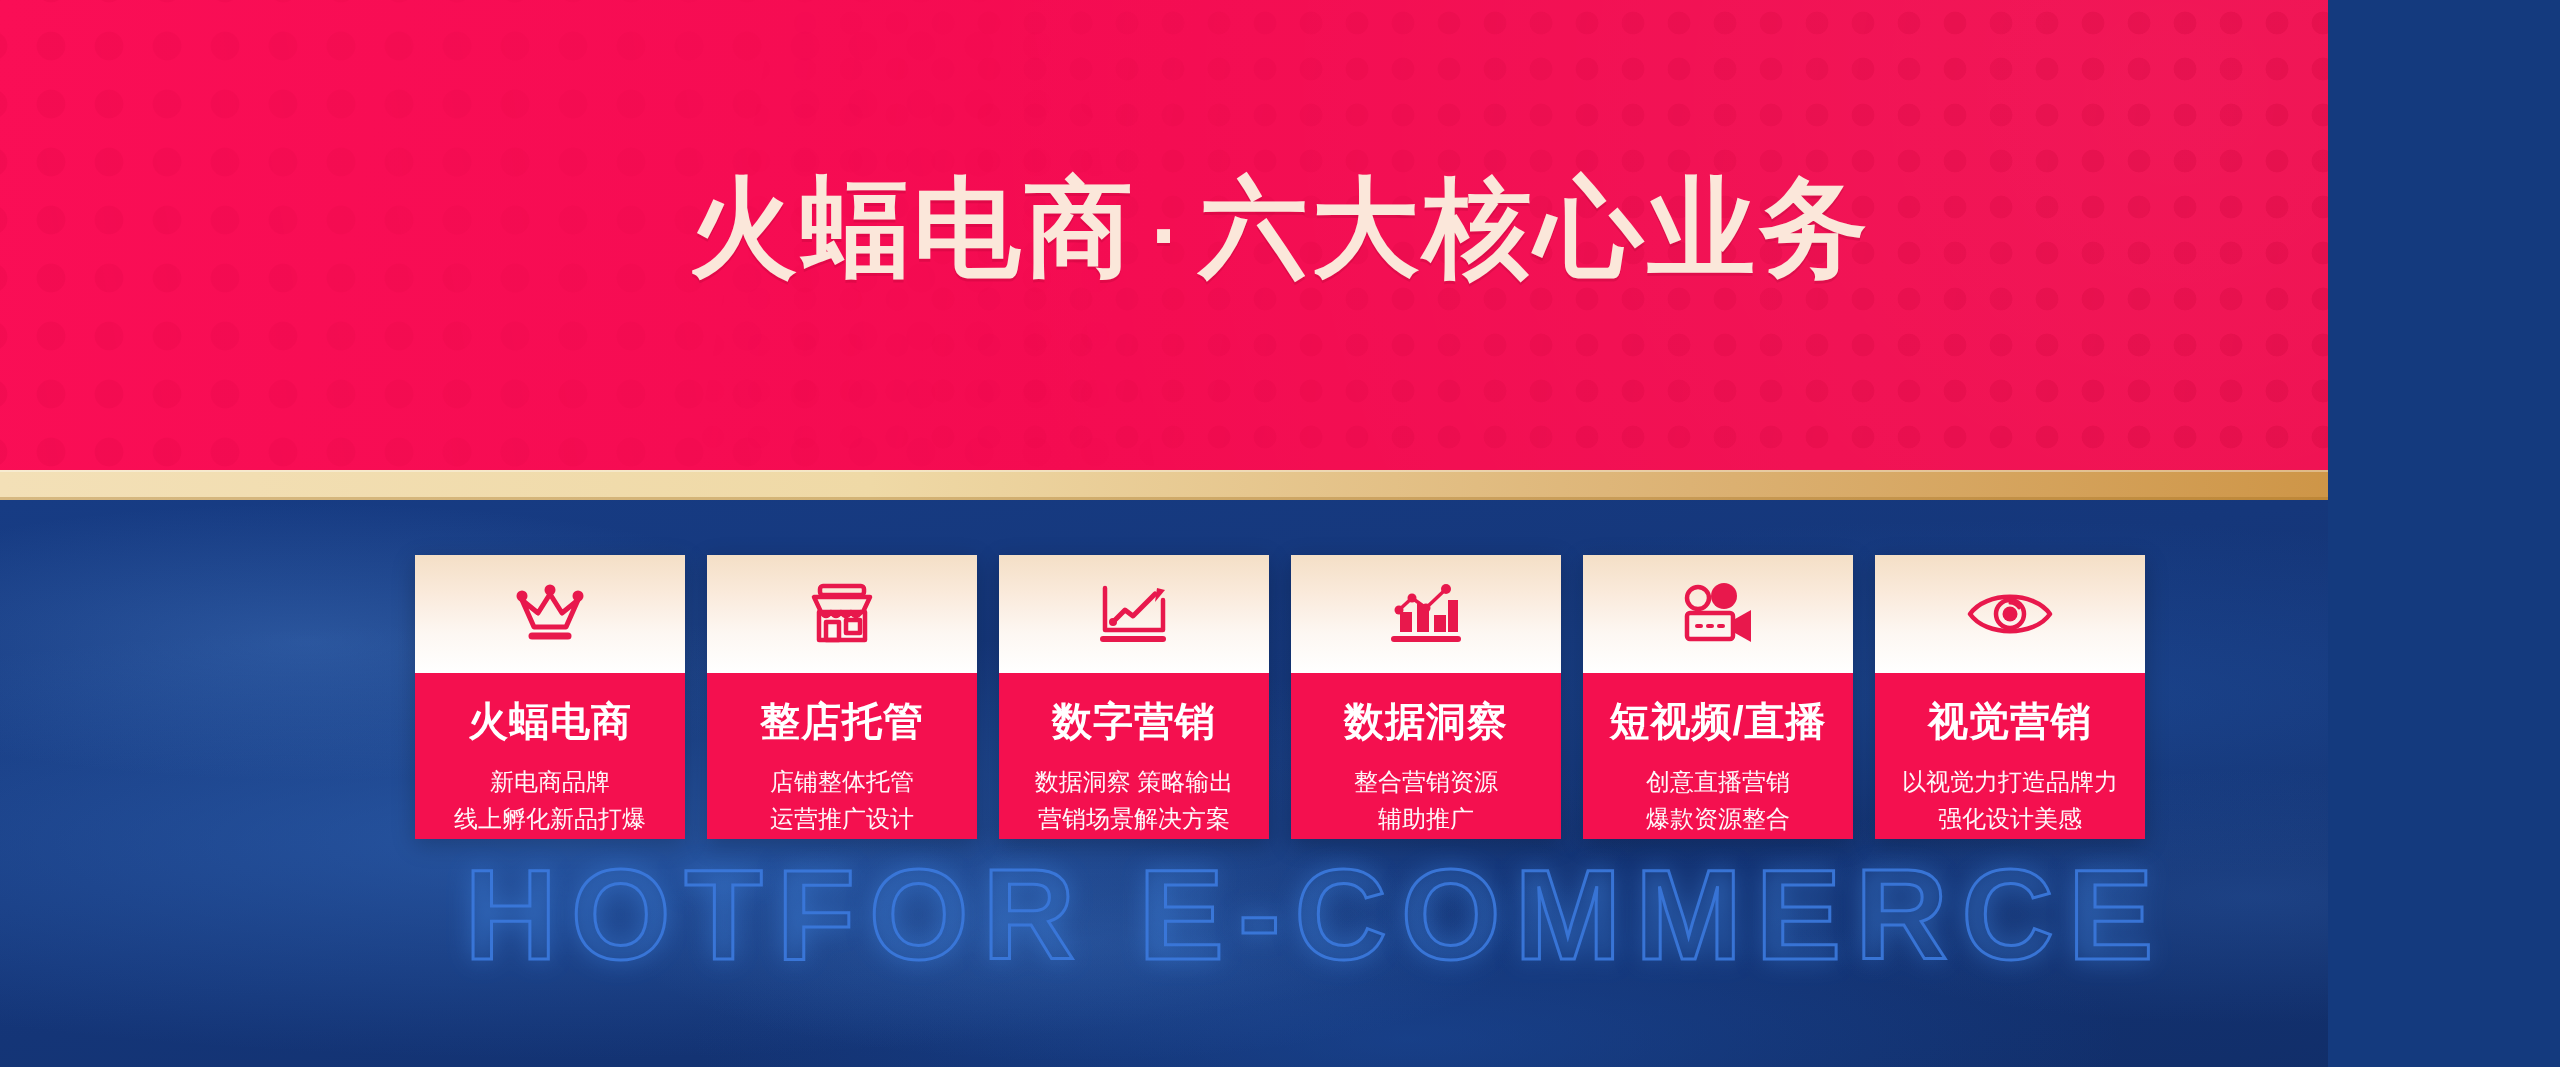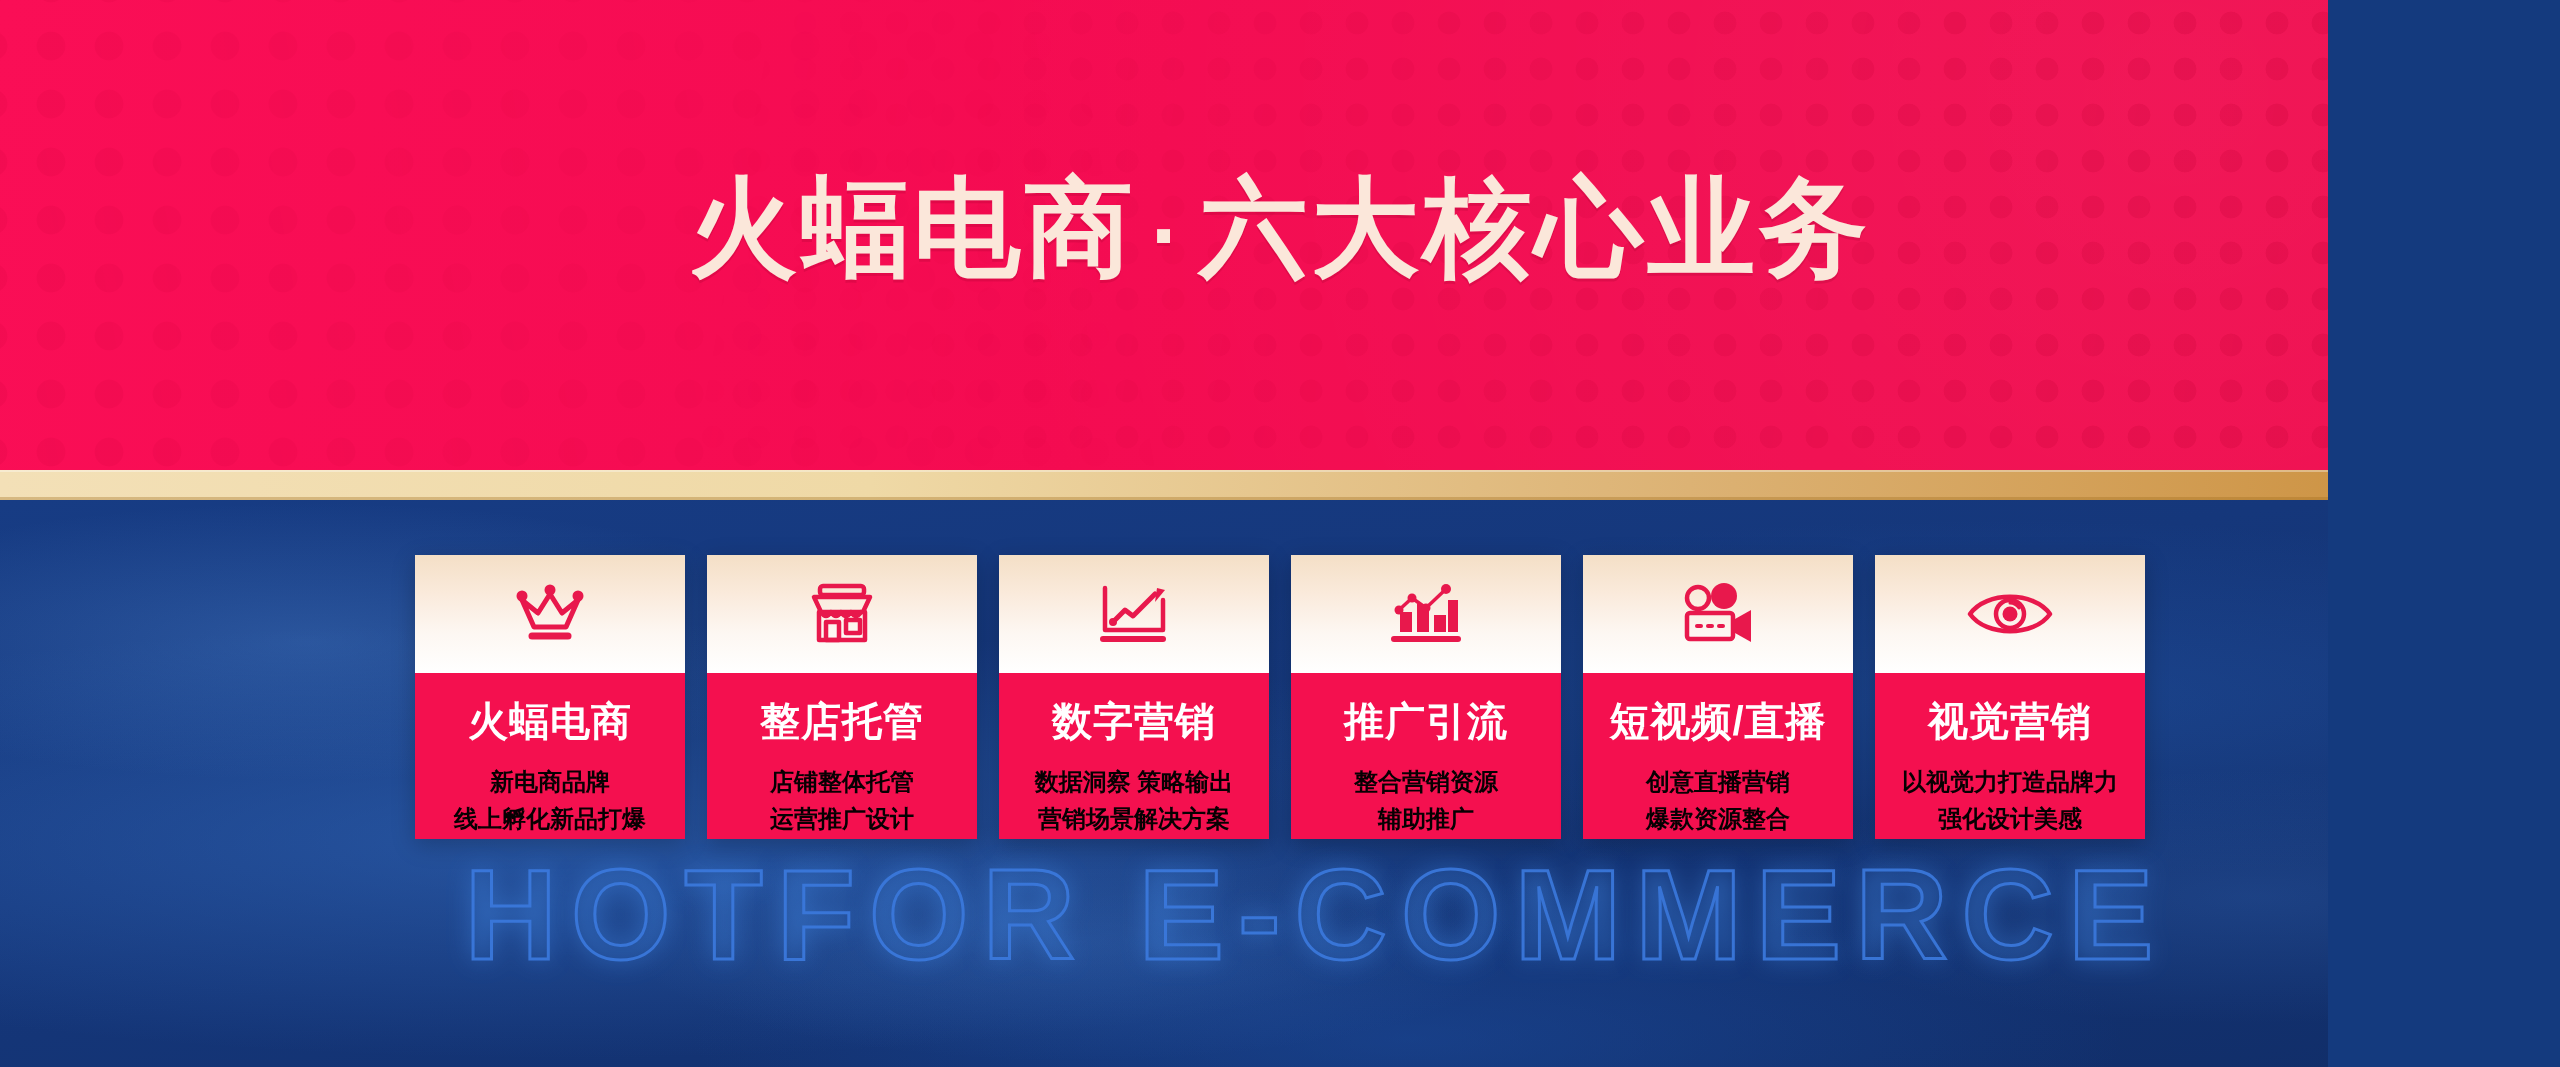--- a/index.html
+++ b/index.html
@@ -108,21 +108,21 @@
     text-align:center;
     height:166px;
     box-sizing:border-box;
     display:flex;flex-direction:column;align-items:center;justify-content:flex-start;
   }
   .card-title{
     font-size:40px;font-weight:bold;color:#FFFFFF;letter-spacing:1px;
     line-height:1.1;white-space:nowrap;margin:0 0 20px 0;
   }
   .card-line{
-    font-size:24px;color:#000000;line-height:1.55;white-space:nowrap;opacity:.97;font-weight:bold;
+    font-size:24px;color:#ffffff;line-height:1.55;white-space:nowrap;opacity:.97;
   }
 </style>
 </head>
 <body>
 
 <div class="banner">
 
   <div class="hero">
     <div class="hero-dots"></div>
     <div class="hero-dots d2"></div>
@@ -212,21 +212,21 @@
             <line x1="4" y1="57" x2="68" y2="57" stroke-width="6"></line>
             <polyline points="9,28 22,16 36,26 56,7" stroke-width="3.5"></polyline>
             <circle cx="9" cy="28" r="4.5" fill="#E8184C" stroke="none"></circle>
             <circle cx="22" cy="16" r="4.5" fill="#E8184C" stroke="none"></circle>
             <circle cx="36" cy="26" r="4.5" fill="#E8184C" stroke="none"></circle>
             <circle cx="56" cy="7" r="5" fill="#E8184C" stroke="none"></circle>
           </svg>
         </span>
       </div>
       <div class="card-body">
-        <div class="card-title">推广引流</div>
+        <div class="card-title">数据洞察</div>
         <div class="card-line">整合营销资源</div>
         <div class="card-line">辅助推广</div>
       </div>
     </div>
 
     <div class="card">
       <div class="card-icon">
         <span>
           <svg width="78" height="62" viewBox="0 0 78 62" fill="none" stroke="#E8184C" stroke-width="4.5" stroke-linejoin="round" stroke-linecap="round">
             <circle cx="19" cy="15" r="11"></circle>

